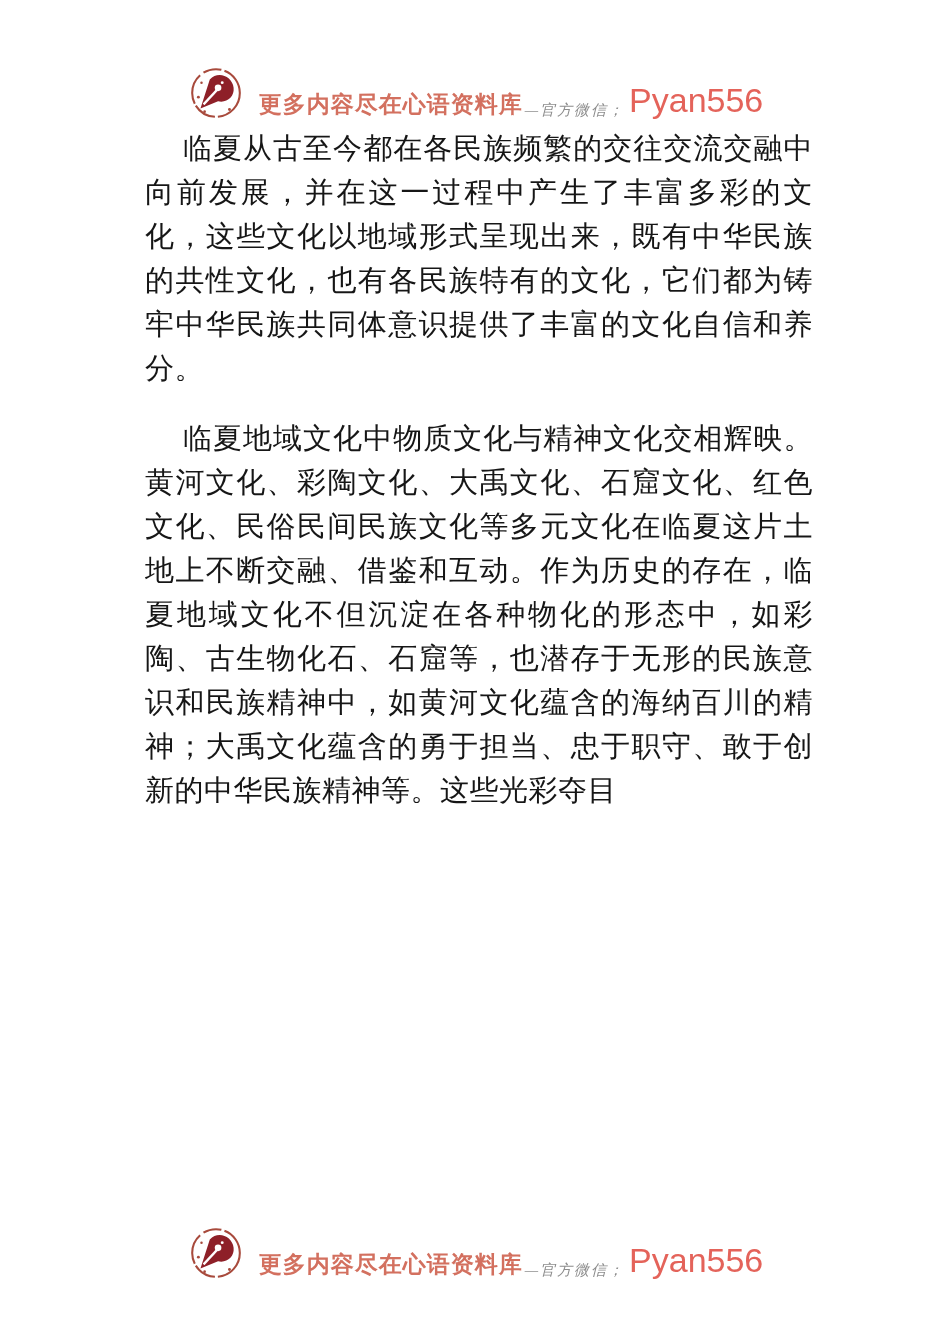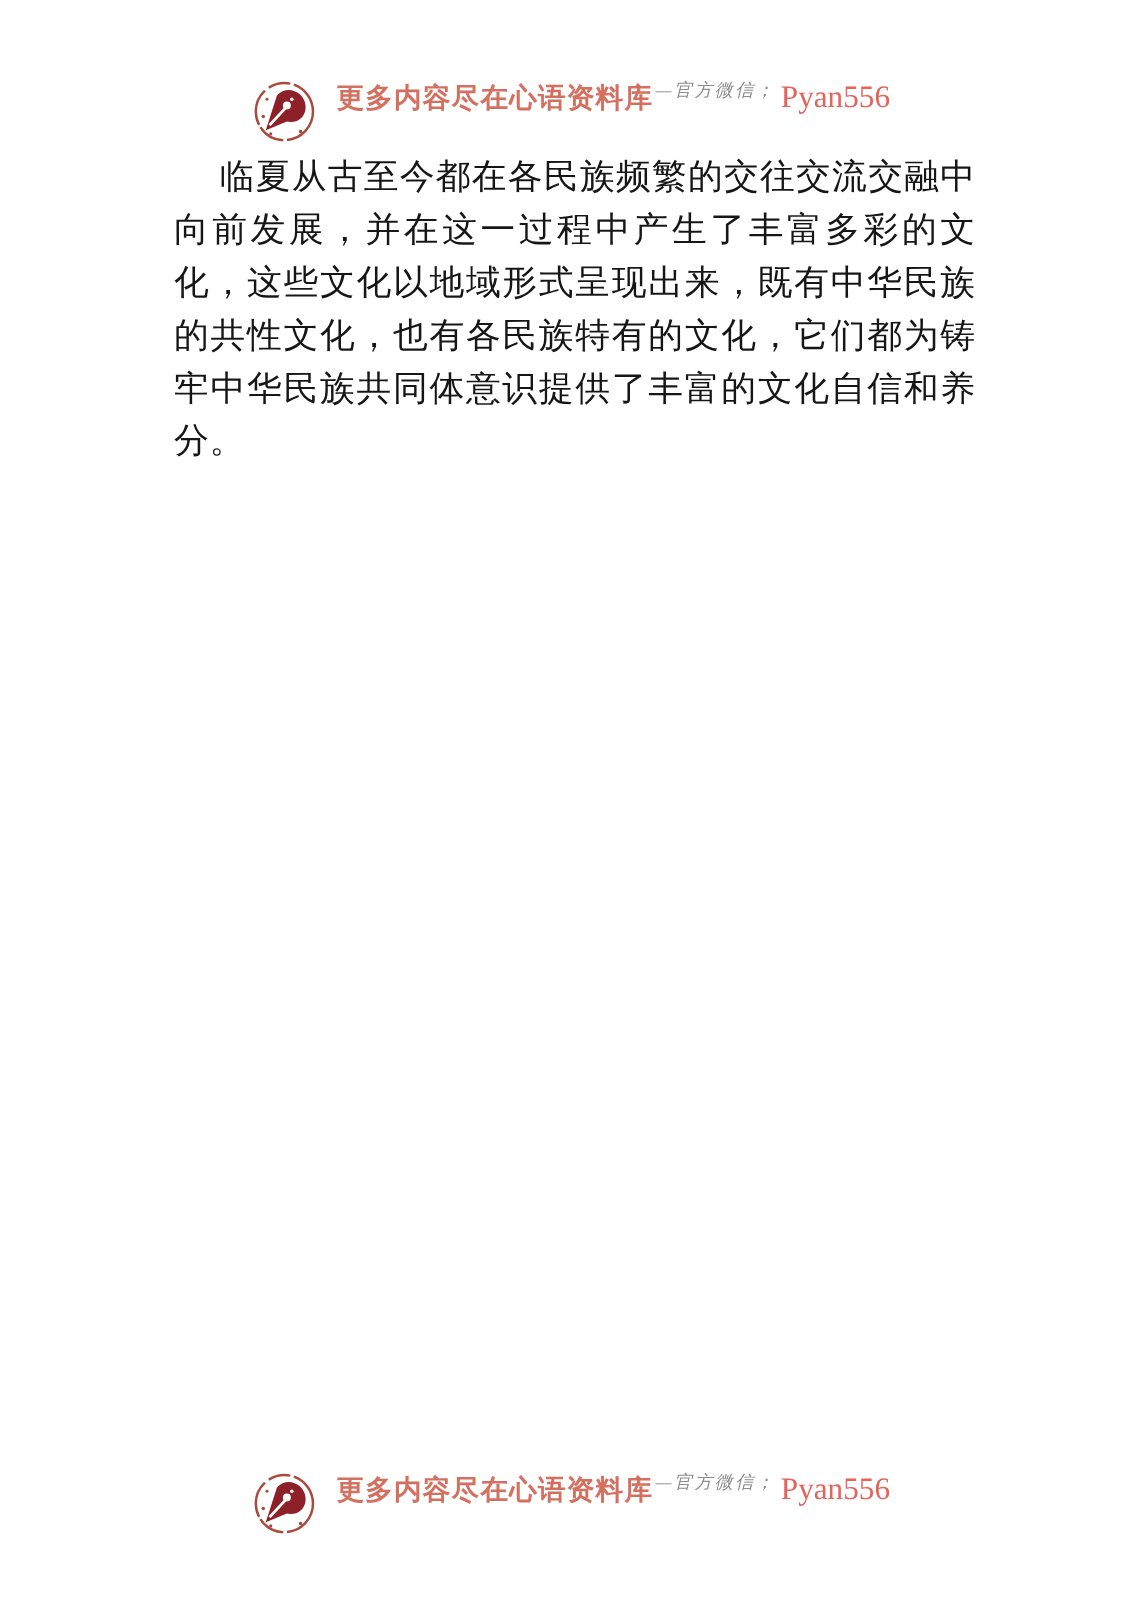--- a/index.html
+++ b/index.html
@@ -16,21 +16,21 @@
     font-family: "Liberation Serif", "DejaVu Serif", serif;
   }
   
   .watermark {
     position: absolute;
     left: 0;
     width: 100%;
     height: 54px;
     display: flex;
     justify-content: center;
-    align-items: flex-start;
+    align-items: flex-end;
   }
   .watermark.header { top: 66px; }
   .watermark.footer { top: 1226px; }
   .wm-logo {
     width: 58px;
     height: 54px;
     margin-right: 14px;
     flex: 0 0 auto;
   }
   .wm-logo svg { width: 100%; height: 100%; display: block; }
@@ -48,22 +48,22 @@
   .wm-label {
     font-family: "Liberation Serif", "DejaVu Serif", serif;
     font-style: italic;
     font-size: 15px;
     letter-spacing: 2px;
     color: var(--label-color, #8d8d8d);
     white-space: nowrap;
     margin-left: 2px;
   }
   .wm-id {
-    font-family: Liberation Serif, serif;
-    font-size: 26px;
+    font-family: Liberation Sans, sans-serif;
+    font-size: 34px;
     color: var(--wid-color, #e4635a);
     white-space: nowrap;
     margin-left: 4px;
   }
   
   .content {
     position: absolute;
     top: 126px;
     left: 145px;
     width: 668px;
@@ -100,20 +100,21 @@
         <circle class="logo-dot" cx="14" cy="16" r="1.2"></circle>
       </svg>
     </span>
     <span class="wm-brand">更多内容尽在心语资料库</span>
     <span class="wm-label">—官方微信；</span>
     <span class="wm-id">Pyan556</span>
   </div>
 
   <div class="content">
     <p class="para indent">临夏从古至今都在各民族频繁的交往交流交融中向前发展，并在这一过程中产生了丰富多彩的文化，这些文化以地域形式呈现出来，既有中华民族的共性文化，也有各民族特有的文化，它们都为铸牢中华民族共同体意识提供了丰富的文化自信和养分。</p>
+    <p class="para indent">临夏地域文化中物质文化与精神文化交相辉映。黄河文化、彩陶文化、大禹文化、石窟文化、红色文化、民俗民间民族文化等多元文化在临夏这片土地上不断交融、借鉴和互动。作为历史的存在，临夏地域文化不但沉淀在各种物化的形态中，如彩陶、古生物化石、石窟等，也潜存于无形的民族意识和民族精神中，如黄河文化蕴含的海纳百川的精神；大禹文化蕴含的勇于担当、忠于职守、敢于创新的中华民族精神等。这些光彩夺目</p>
   </div>
 
   <div class="watermark footer">
     <span class="wm-logo">
       <svg viewBox="0 0 56 52" xmlns="http://www.w3.org/2000/svg" aria-hidden="true">
         <circle class="logo-ring" cx="28" cy="26" r="23" stroke-width="2" stroke-dasharray="34 3 22 2 30 4 18 3"></circle>
         <path class="logo-fill" d="M13 41 L22 13 C30 4 44 10 45 21 C46 30 38 36 30 34 Z"></path>
         <line x1="16" y1="37" x2="29" y2="23" stroke="#ffffff" stroke-width="2.2"></line>
         <circle cx="30" cy="21" r="3.2" fill="#ffffff"></circle>
         <circle cx="34" cy="16" r="1.4" fill="#ffffff"></circle>

